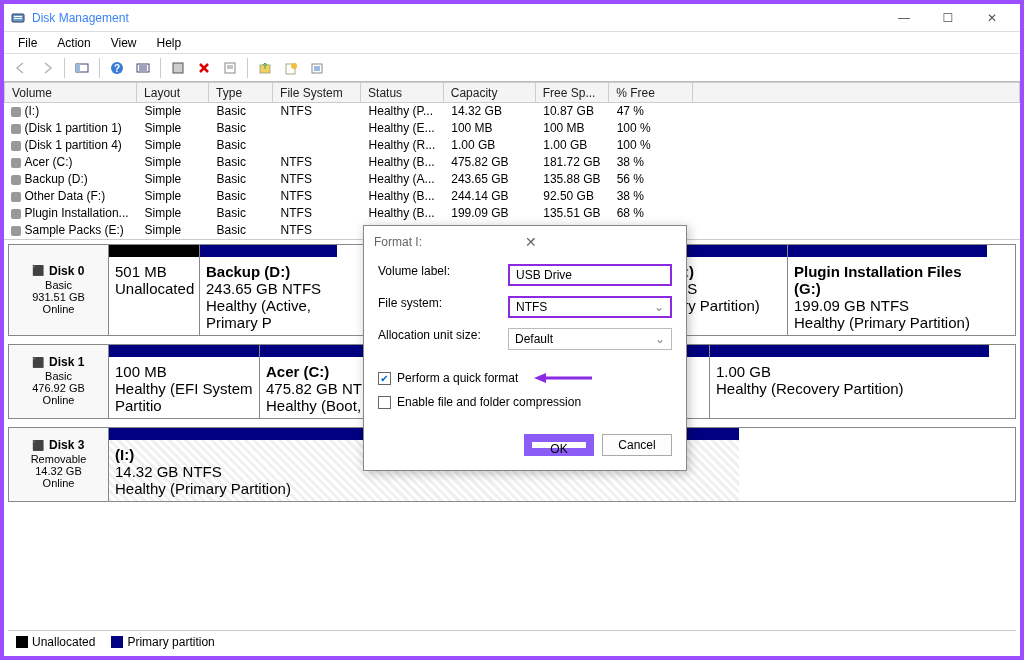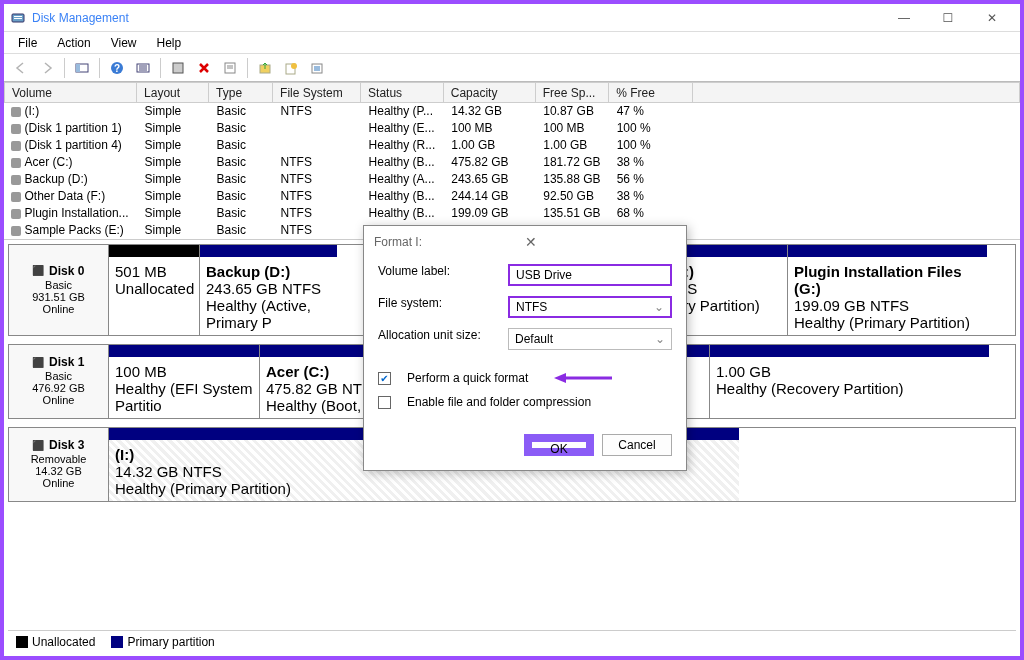--- a/index.html
+++ b/index.html
@@ -55,21 +55,21 @@
 .dlg-title { height: 30px; display: flex; align-items: center; padding: 16px 10px; color: #666; }
 .dlg-title span { flex: 1; }
 .dlg-body { padding: 6px 14px 10px 14px; }
 .formrow { display: flex; height: 32px; }
 .formrow .lbl { width: 130px; }
 .formrow .ctrl { flex: 1; }
 .textinput, .selectinput { width: 100%; height: 22px; border: 2px solid #8a2be2; padding: 0 6px; font-size: 12px; background: #fff; }
 .selectinput { position: relative; display: flex; align-items: center; }
 .selectinput.plain { border: 1px solid #bbb; }
 .selectinput::after { content: "⌄"; position: absolute; right: 6px; color: #888; }
-.chkrow { display: flex; align-items: center; height: 24px; gap: 16px; }
+.chkrow { display: flex; align-items: center; height: 24px; gap: 6px; }
 .chk { width: 13px; height: 13px; border: 1px solid #666; display: inline-flex; align-items: center; justify-content: center; font-size: 10px; color: #0066cc; }
 .chk.checked::after { content: "✔"; }
 .arrow-annot { display: inline-block; margin-left: 10px; }
 .dlg-btns { display: flex; justify-content: flex-end; gap: 8px; padding: 10px 14px 14px 0; }
 .winbutton { min-width: 70px; height: 22px; border: 1px solid #aaa; background: #fdfdfd; font-size: 12px; }
 .winbutton.primary { border: 8px solid #8b5cf6; margin-left: 40px; }
 
 svg { display: block; }
 </style>
 </head>

